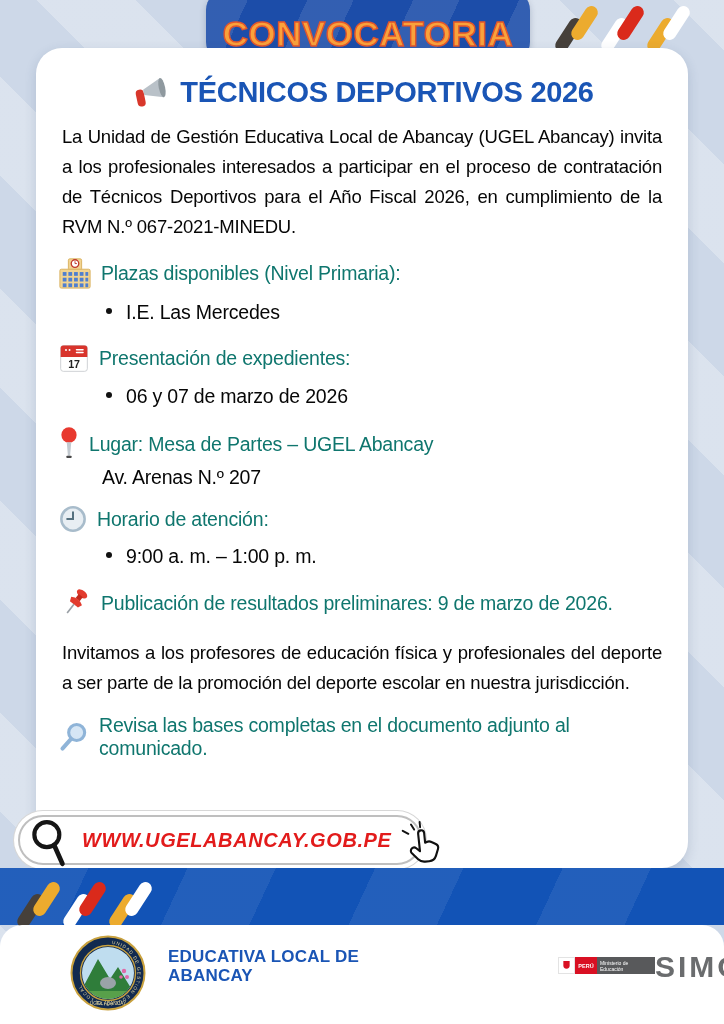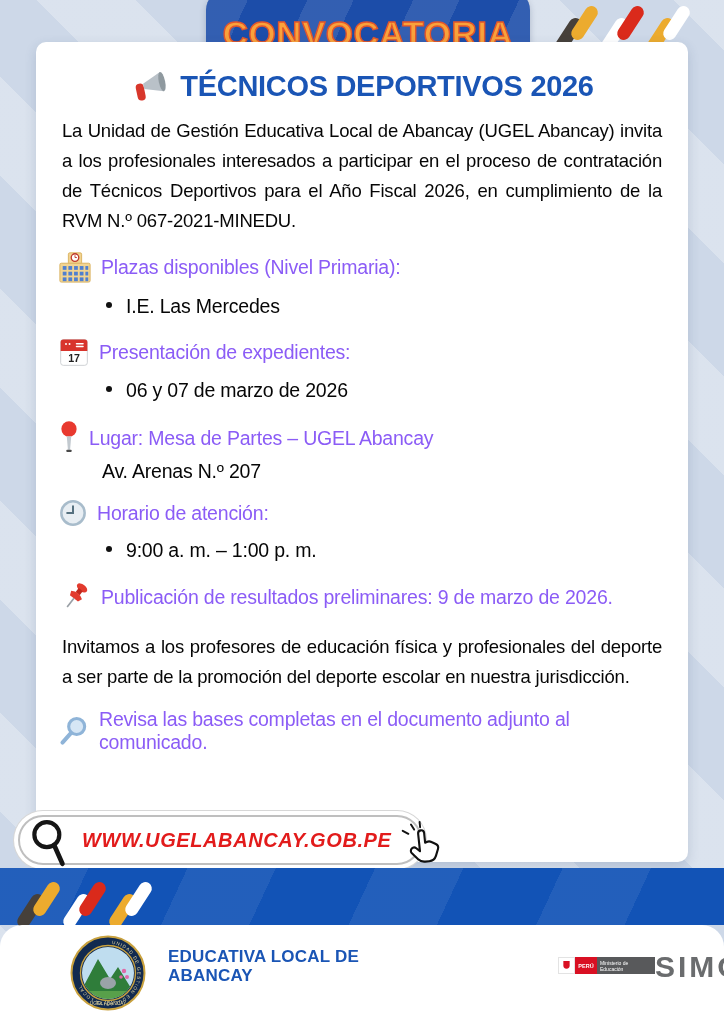--- a/index.html
+++ b/index.html
@@ -28,30 +28,30 @@
   .dash:nth-child(odd){margin-top:12px;margin-right:3px;}
   .dash:nth-child(even){margin-top:0;margin-right:17px;}
   .dash:nth-child(1){background:#46403a;}
   .dash:nth-child(2){background:#ecab2e;}
   .dash:nth-child(3){background:#ffffff;}
   .dash:nth-child(4){background:#da2a1b;}
   .dash:nth-child(5){background:#ecab2e;}
   .dash:nth-child(6){background:#ffffff;}
 
   
-  .card{position:absolute;left:36px;top:42px;width:652px;height:820px;background:#fff;
-    border-radius:10px;box-shadow:0 4px 12px rgba(50,70,110,.18);
+  .card{position:absolute;left:36px;top:48px;width:652px;height:820px;background:#fff;
+    border-radius:26px;box-shadow:0 4px 12px rgba(50,70,110,.18);
     padding:20px 26px 8px 26px;box-sizing:border-box;}
   .title-row{display:flex;align-items:center;justify-content:center;gap:10px;margin:6px 0 12px 0;}
   .title-row h1{margin:0;font-size:29px;font-weight:bold;letter-spacing:-.3px;color:#1a55b5;}
   .icon{display:inline-flex;flex:0 0 auto;}
   .intro,.invite{margin:0 0 14px 0;font-size:18.5px;line-height:30px;color:#060606;
     text-align:justify;letter-spacing:-.2px;}
   .section{margin:12px 0 8px 0;}
-  .sec-head{display:flex;align-items:center;gap:9px;font-size:19.5px;color:#8b5cf6;letter-spacing:-.2px;}
+  .sec-head{display:flex;align-items:center;gap:9px;font-size:19.5px;color:#0f766e;letter-spacing:-.2px;}
   .sec-head .icon{margin-left:-4px;}
   ul.blist{list-style:none;margin:4px 0 0 0;padding:0 0 0 44px;}
   ul.blist li{display:flex;align-items:baseline;gap:14px;font-size:19.5px;line-height:36px;color:#060606;letter-spacing:-.2px;}
   ul.blist .dot{width:6px;height:6px;border-radius:50%;background:#111;flex:0 0 auto;position:relative;top:-5px;}
   .indent2{padding-left:40px;font-size:19.5px;line-height:30px;color:#060606;letter-spacing:-.2px;}
   .invite{margin-top:18px;}
   .revisa{margin-top:16px;}
 
   
   .search-pill{position:absolute;left:18px;top:815px;width:404px;height:50px;background:#fff;

